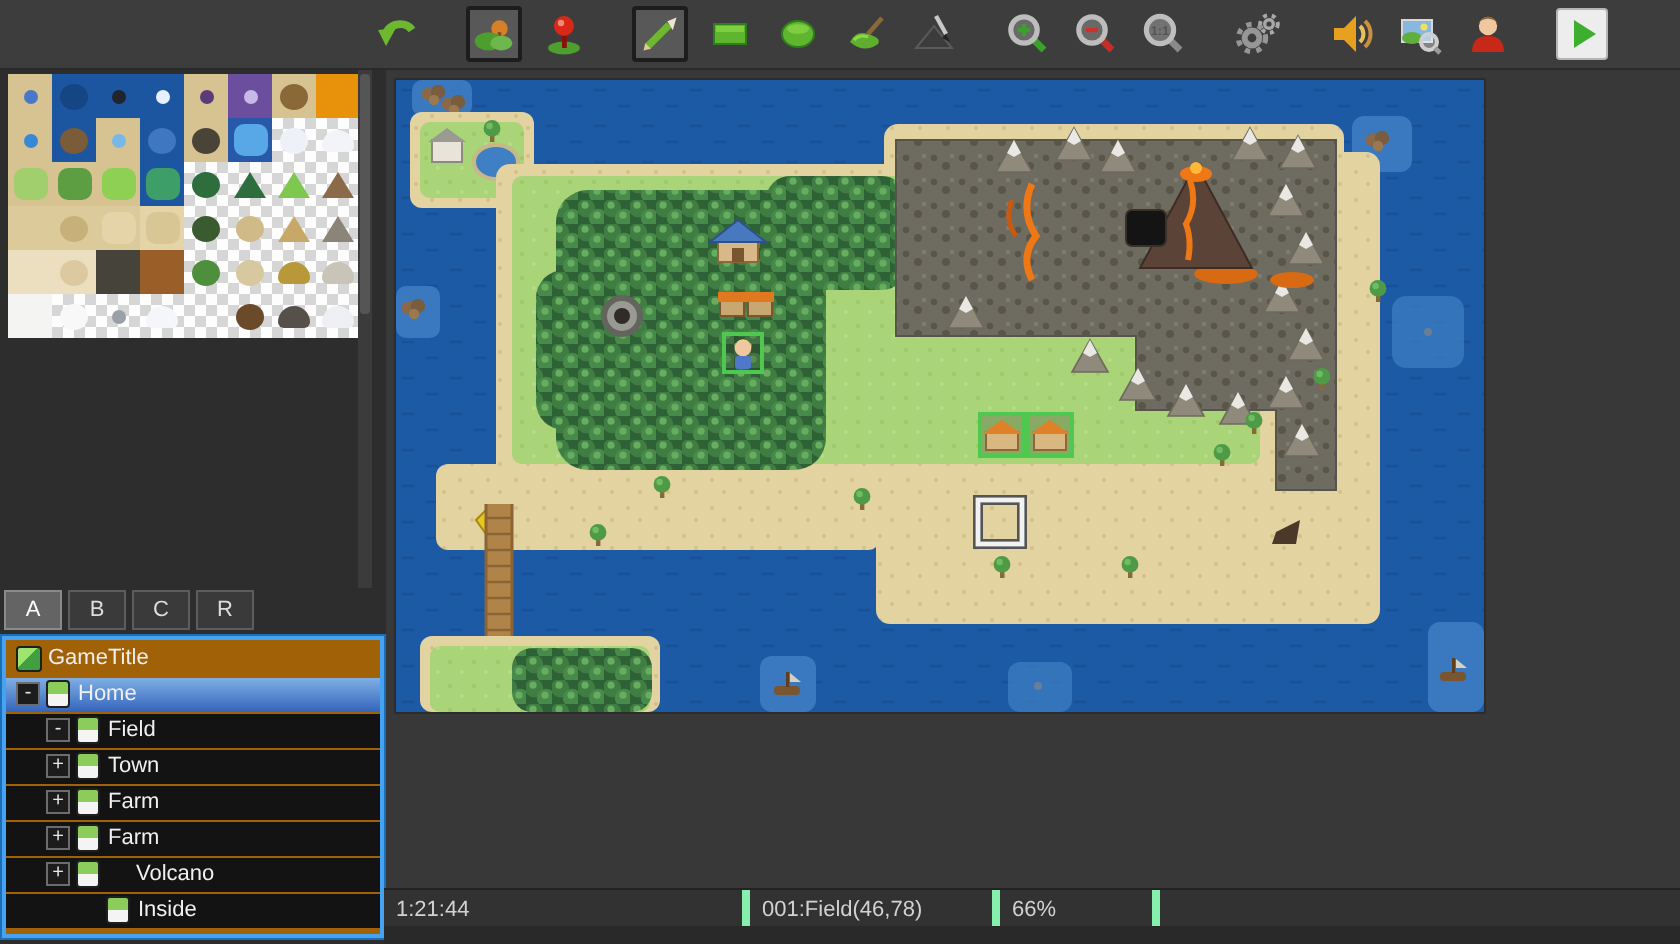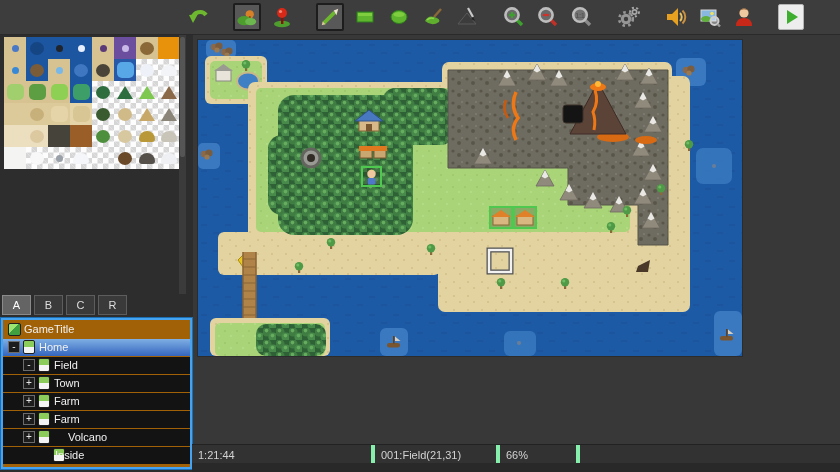--- a/index.html
+++ b/index.html
@@ -366,21 +366,21 @@
           <span class="tico" style="left: 35px;"></span>
           <span class="tlabel" style="left: 51px; text-align: center;">Farm</span>
         </div>
         <div class="trow dark">
           <span class="texp" style="left: 20px;">+</span>
           <span class="tico" style="left: 35px;"></span>
           <span class="tlabel" style="left: 65px;">Volcano</span>
         </div>
         <div class="trow dark">
           <span class="tico" style="left: 50px;"></span>
-          <span class="tlabel" style="left: 52px;">Inside</span>
+          <span class="tlabel" style="left: 66px;">Inside</span>
         </div>
       </div>
   </div>
 
   <div class="mapwrap">
     <svg width="544" height="316" viewBox="0 0 544 316">
       <defs>
         <pattern id="pWater" width="24" height="18" patternUnits="userSpaceOnUse">
           <rect width="24" height="18" style="fill:var(--ocean)"></rect>
           <path d="M3 5 h6 M15 13 h6" stroke-width="1.2" style="stroke:var(--ocean_dark)" fill="none"></path>
@@ -571,19 +571,19 @@
 
       <g>
         <rect x="291" y="210" width="22" height="22" fill="none" stroke="#555" stroke-width="5"></rect>
         <rect x="291" y="210" width="22" height="22" fill="none" style="stroke:var(--cursor_white)" stroke-width="2.4"></rect>
       </g>
     </svg>
   </div>
 
   <div class="statusbar">
       <div class="seg" style="width: 183px;">1:21:44</div>
-      <div class="seg" style="width: 125px;">001:Field(21,31)</div>
+      <div class="seg" style="width: 125px;">001:Field(46,78)</div>
       <div class="seg" style="width: 80px;">66%</div>
       <div class="seg" style="flex: 1 1 0%; border-right: none;"></div>
     </div>
   <div class="bottomstrip"></div>
 
 </div>
 
 </body></html>

